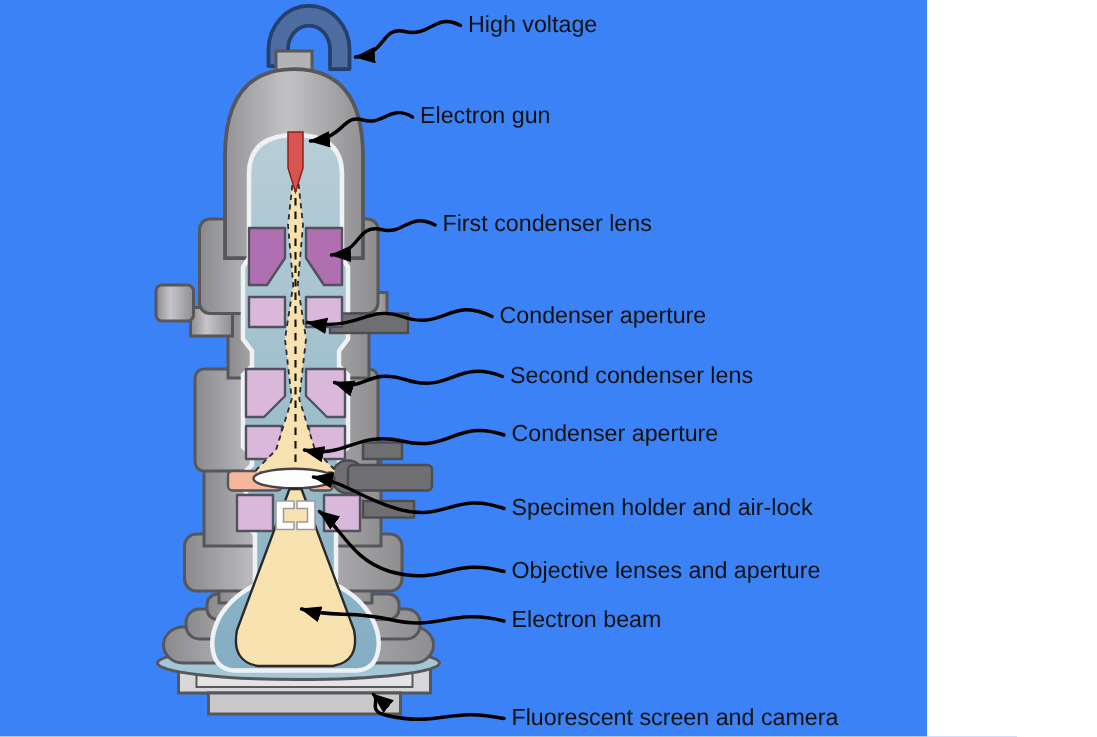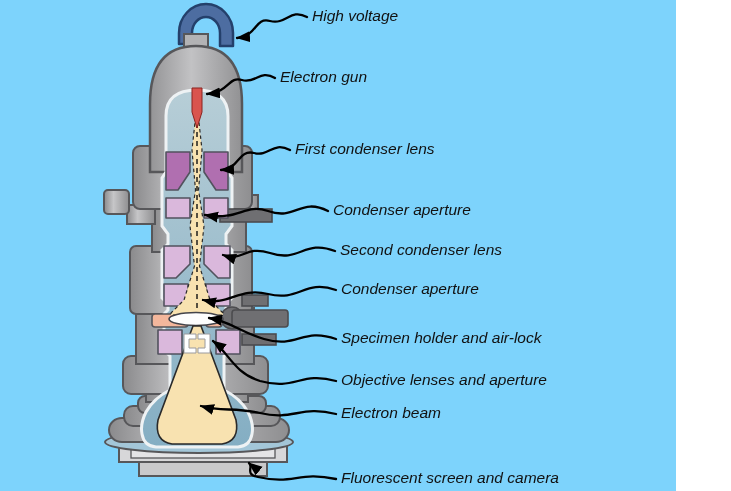--- a/index.html
+++ b/index.html
@@ -1,17 +1,17 @@
 <!DOCTYPE html>
 <html><head>
 <meta charset="utf-8">
 <style>
   html,body{margin:0;padding:0;background:#ffffff;}
-  #stage{position:relative;width:676px;height:491px;background:#7dd3fc;overflow:hidden;
-         font-family:"Liberation Sans", sans-serif;font-style:italic;}
+  #stage{position:relative;width:618px;height:491px;background:#3b82f6;overflow:hidden;
+         font-family:"Liberation Sans", sans-serif;}
   svg{display:block;}
   text.lbl{font-family:"Liberation Sans", sans-serif;font-size:15.5px;fill:#111;}
 </style>
 </head>
 <body>
 
 <div id="stage">
 <svg width="731" height="491" viewBox="0 0 731 491">
   <defs>
     <linearGradient id="cyl" x1="0" y1="0" x2="1" y2="0">

